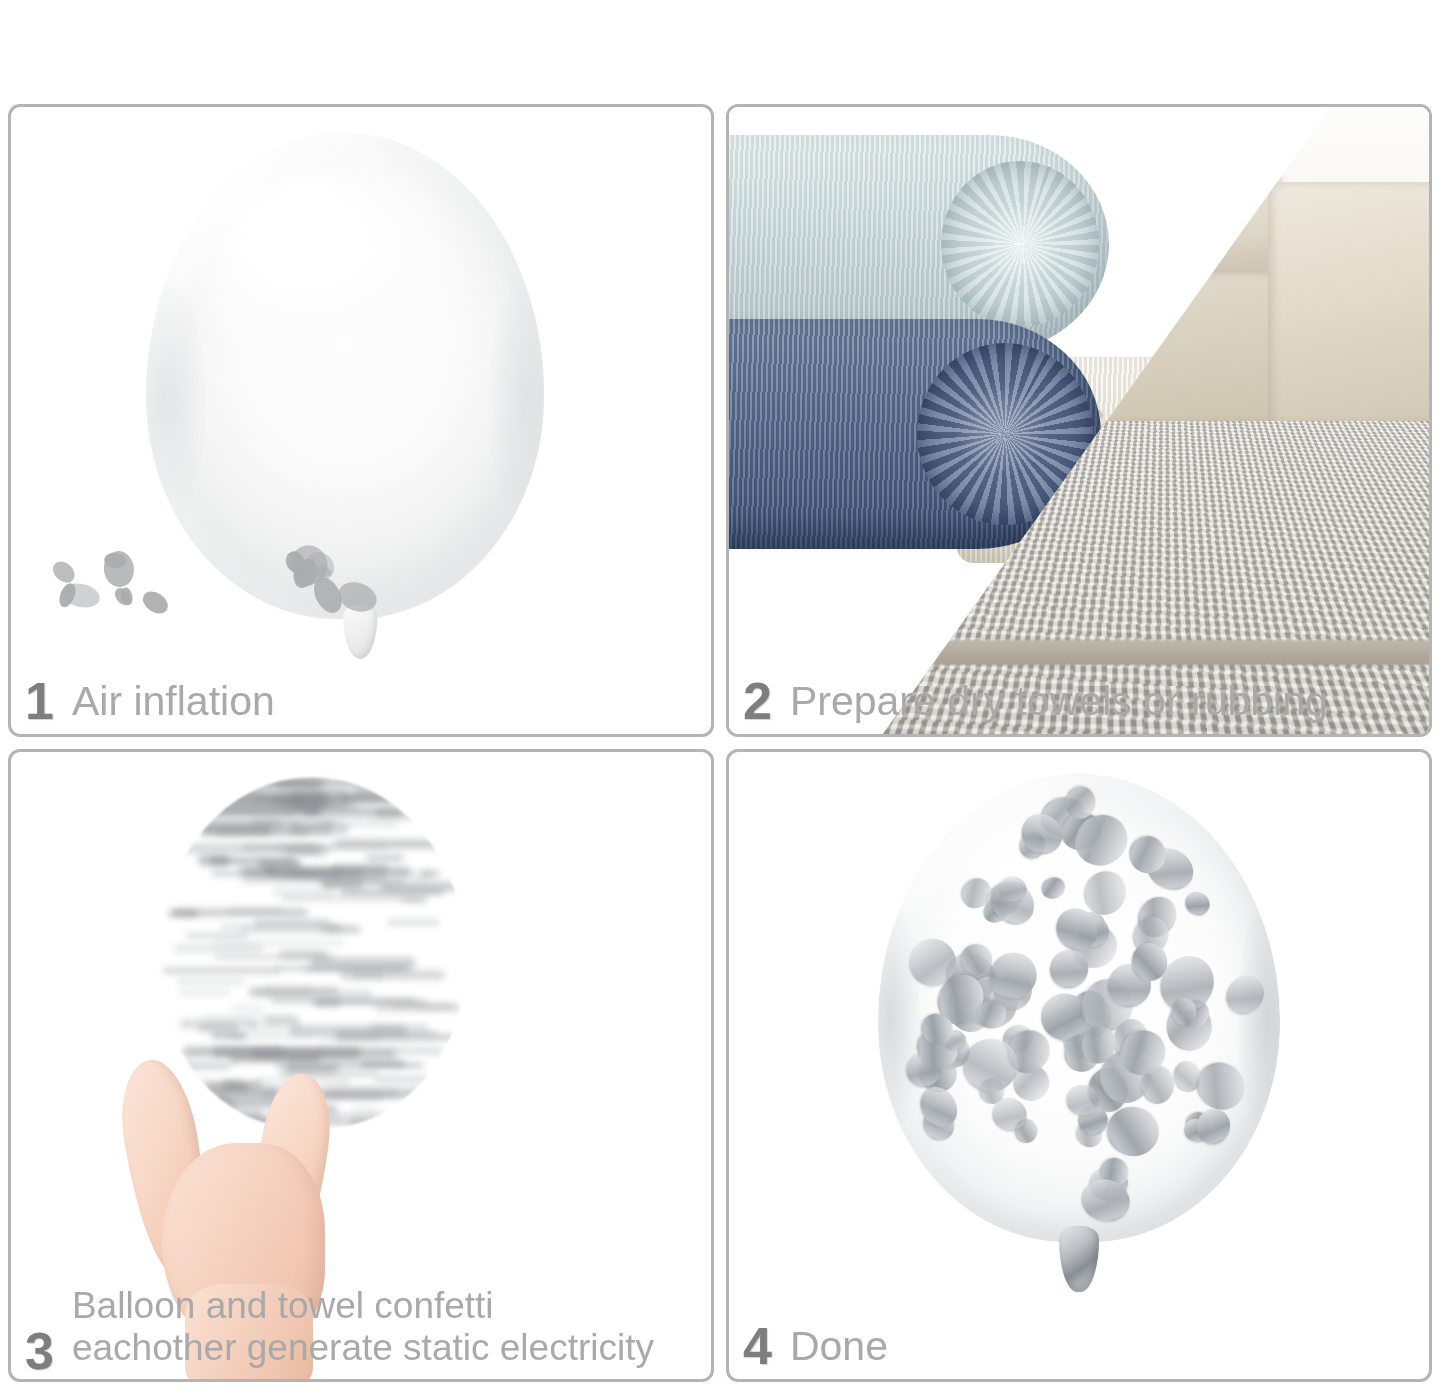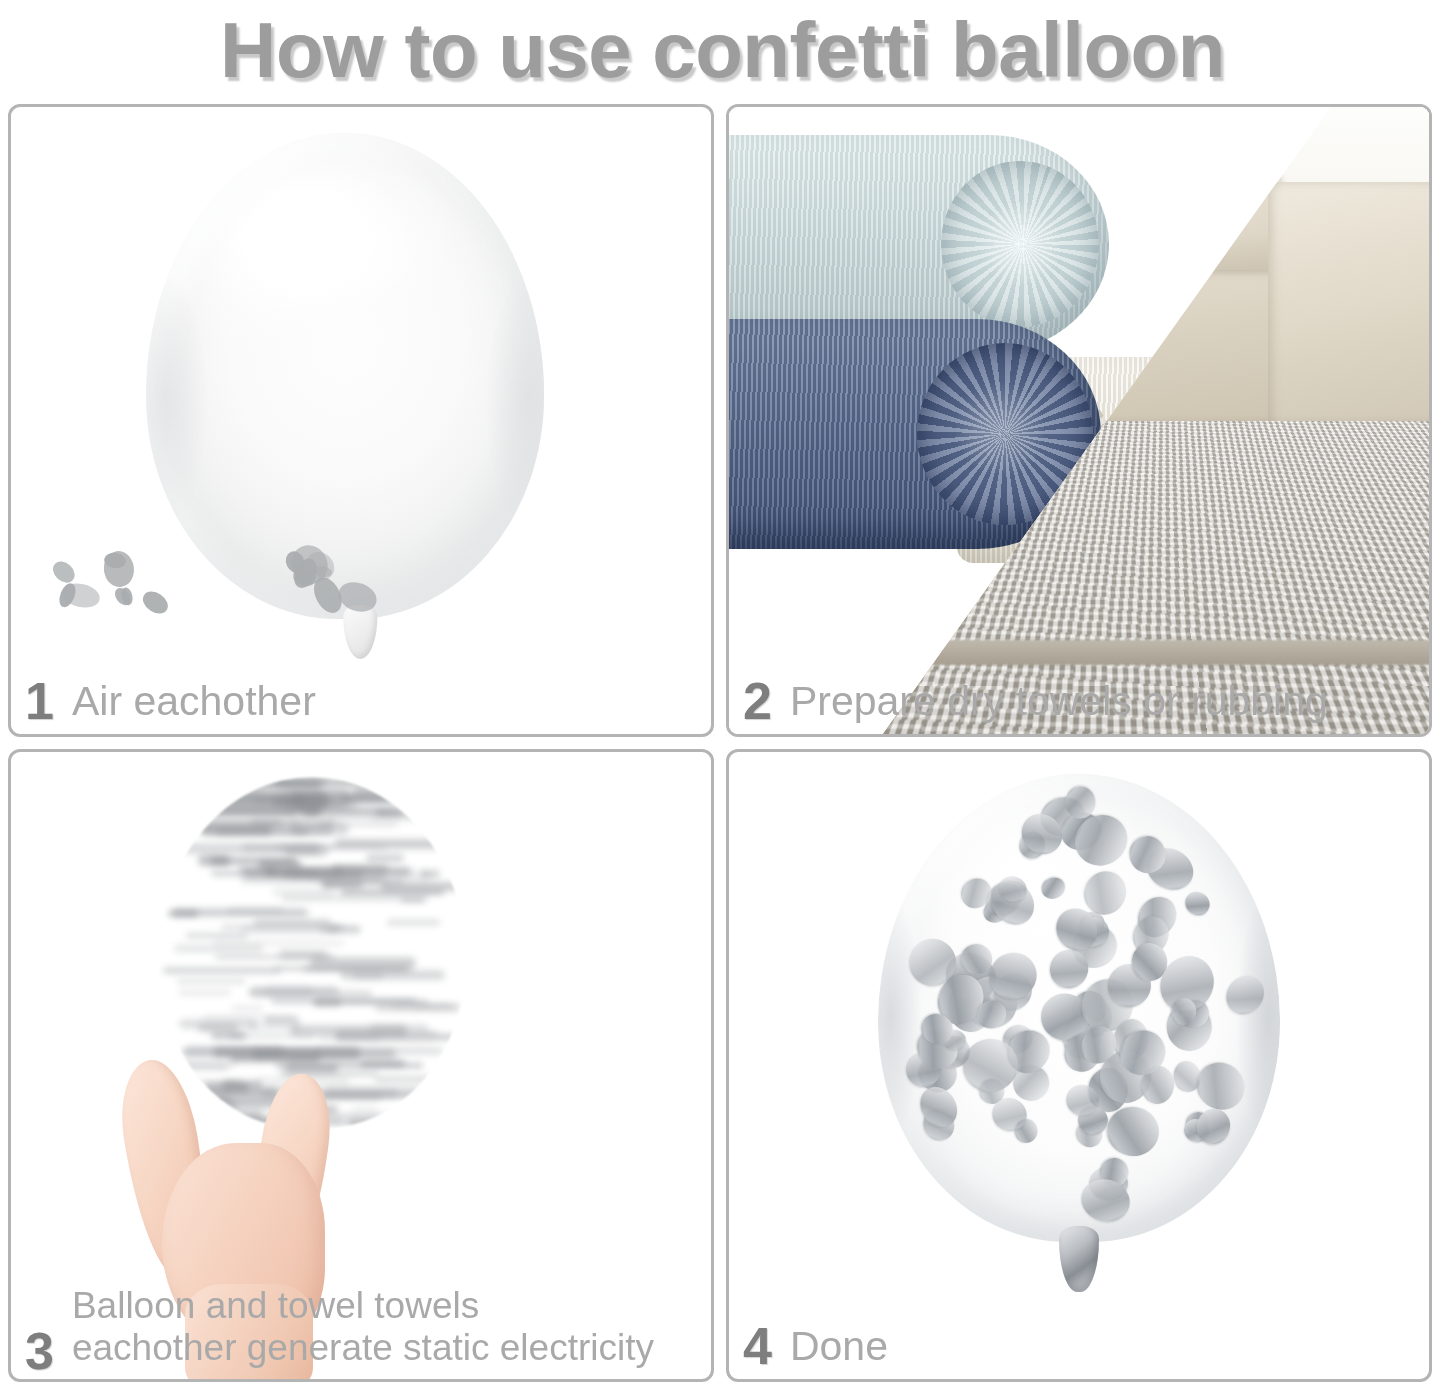--- a/index.html
+++ b/index.html
@@ -407,21 +407,20 @@
     border-radius: 44% 44% 46% 46% / 20% 20% 80% 80%;
     background: linear-gradient(145deg, #e9eaec 0%, #b9bdc2 38%, #8a8f95 62%, #cfd2d5 88%, #9aa0a5 100%);
     box-shadow: inset -3px -4px 7px rgba(110,114,120,0.5);
   }
 </style>
 </head>
 <body>
 
 <div id="page">
 
-  <div class="title">How to use confetti balloon</div>
 
   <div class="grid">
 
     <div class="panel">
       <div class="media">
         <div class="balloon-white">
           <div class="edge-shade"></div>
         </div>
         <div class="neck-white"></div>
         <div id="p1-confetti">
@@ -438,21 +437,21 @@
             <div class="confetti-dot" style="left: 273.266px; top: 445.554px; width: 22.2539px; height: 18.2451px; opacity: 0.92; transform: rotate(66deg);"></div>
             <div class="confetti-dot" style="left: 93.195px; top: 445.582px; width: 21.8497px; height: 15.3074px; opacity: 0.93; transform: rotate(7deg);"></div>
             <div class="confetti-dot" style="left: 89.9023px; top: 446.701px; width: 35.8503px; height: 29.9749px; opacity: 0.83; transform: rotate(83deg);"></div>
             <div class="confetti-dot" style="left: 327.1px; top: 475.786px; width: 39.2223px; height: 28.4422px; opacity: 0.72; transform: rotate(19deg);"></div>
             <div class="confetti-dot" style="left: 278.531px; top: 440.181px; width: 39.4999px; height: 35.5201px; opacity: 0.68; transform: rotate(67deg);"></div>
             <div class="confetti-dot" style="left: 282.296px; top: 461.888px; width: 22.8167px; height: 17.1436px; opacity: 0.81; transform: rotate(13deg);"></div>
           </div>
       </div>
       <div class="caption">
         <span class="step-num">1</span>
-        <span class="step-text">Air eachother</span>
+        <span class="step-text">Air inflation</span>
       </div>
     </div>
 
     <div class="panel">
       <div class="media">
 
         <div class="split-left">
           <div class="towel towel-blue">
             <div class="core"></div>
           </div>
@@ -640,21 +639,21 @@
           </div>
         <div class="hand">
           <div class="finger f-thumb"></div>
           <div class="finger f-index"></div>
           <div class="palm"></div>
           <div class="wrist"></div>
         </div>
       </div>
       <div class="caption tall">
         <span class="step-num">3</span>
-        <span class="step-text small">Balloon and towel towels
+        <span class="step-text small">Balloon and towel confetti
 eachother generate static electricity</span>
       </div>
     </div>
 
     <div class="panel">
       <div class="media">
         <div class="balloon-clear" id="p4-balloon">
           <div class="rim"></div>
         <div class="silver-dot" style="left: calc(52.5471% - 17.4143px); top: calc(50.071% - 17.4143px); width: 34.8286px; height: 34.8286px; opacity: 0.83; transform: rotate(123deg) scale(1, 0.98);"></div>
             <div class="silver-dot" style="left: calc(79.2701% - 12.1426px); top: calc(74.6655% - 12.1426px); width: 24.2852px; height: 24.2852px; opacity: 0.91; transform: rotate(151deg) scale(1, 0.9);"></div>

